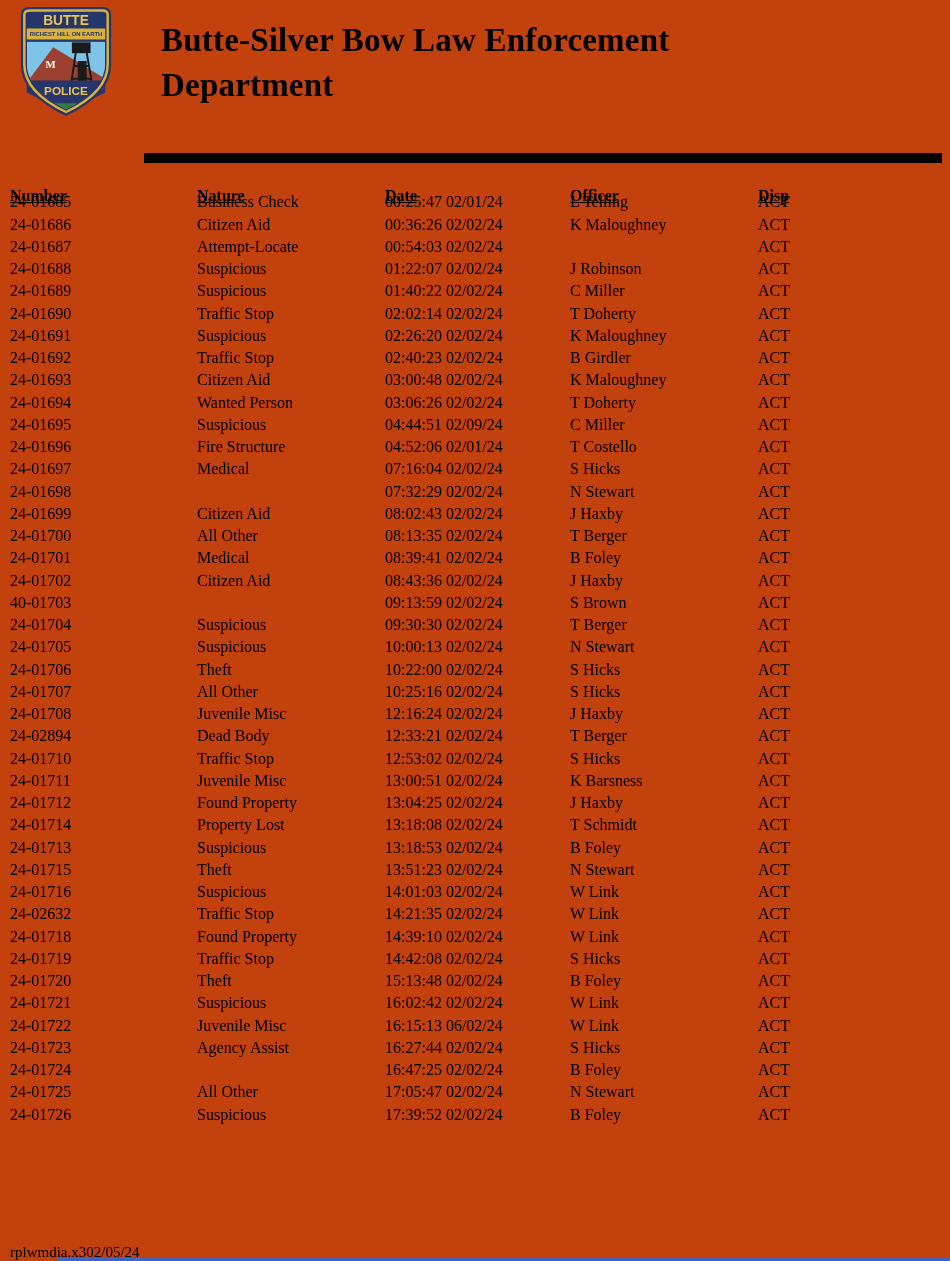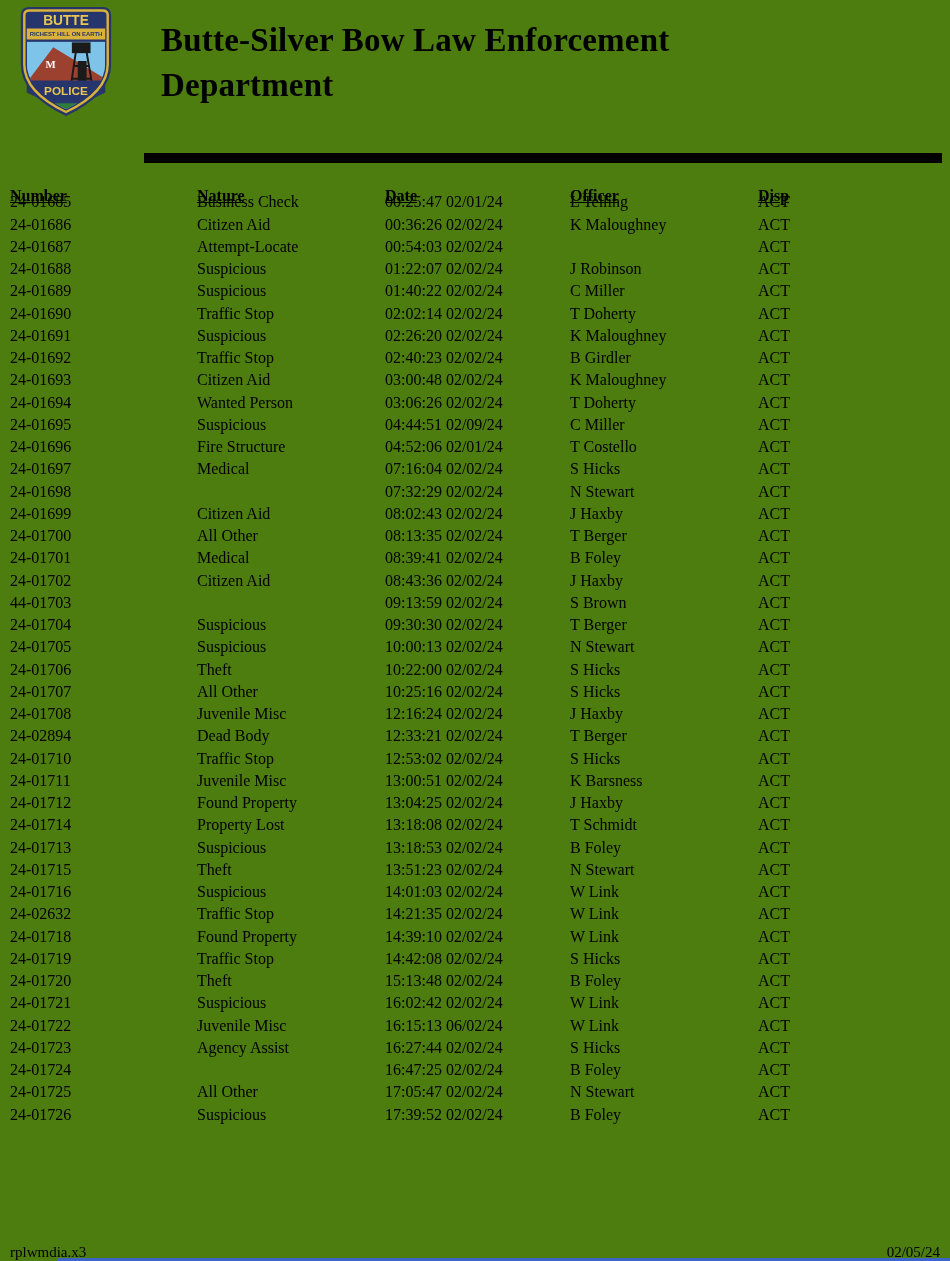--- a/index.html
+++ b/index.html
@@ -1,19 +1,19 @@
 <!DOCTYPE html>
 <html><head>
 <meta charset="utf-8">
 <style>
   html,body{margin:0;padding:0;background:#fff;}
   .page{
     position:relative;
     width:950px;height:1261px;
-    background:#4d7c0f;
+    background:#c2410c;
     font-family:"Liberation Serif","DejaVu Serif",serif;
     color:#000;
     overflow:hidden;
   }
   
   .badge{position:absolute;left:14px;top:4px;width:104px;height:114px;}
   .titles{position:absolute;left:145px;top:2px;width:700px;}
   .title{
     font-size:33px;font-weight:bold;line-height:45px;
     max-width:660px;margin:16px;letter-spacing:0.2px;
@@ -27,21 +27,21 @@
     grid-template-columns:187px 188px 185px 188px 1fr;
     height:22.25px;line-height:22.25px;
     white-space:nowrap;
   }
   .thead .cell{font-weight:bold;margin-top:16px;}
   .thead .cell span{text-decoration:underline;}
   .cell{overflow:visible;}
   
   .footer{
     position:absolute;left:10px;right:10px;top:1243px;
-    display:flex;justify-content:space-between;
+    display:flex;
     font-size:15px;line-height:18px;
   }
   .bottom-edge-bar{position:absolute;left:57px;right:0;bottom:0;height:3px;background:#3f64c8;}
 </style>
 </head>
 <body>
 
 <div class="page">
 
   <svg class="badge" viewBox="0 0 106 116" aria-hidden="true">
@@ -203,21 +203,21 @@
       <span class="cell">ACT</span>
     </div>
         <div class="row">
       <span class="cell">24-01702</span>
       <span class="cell">Citizen Aid</span>
       <span class="cell">08:43:36 02/02/24</span>
       <span class="cell">J Haxby</span>
       <span class="cell">ACT</span>
     </div>
         <div class="row">
-      <span class="cell">44-01703</span>
+      <span class="cell">40-01703</span>
       <span class="cell"></span>
       <span class="cell">09:13:59 02/02/24</span>
       <span class="cell">S Brown</span>
       <span class="cell">ACT</span>
     </div>
         <div class="row">
       <span class="cell">24-01704</span>
       <span class="cell">Suspicious</span>
       <span class="cell">09:30:30 02/02/24</span>
       <span class="cell">T Berger</span>

